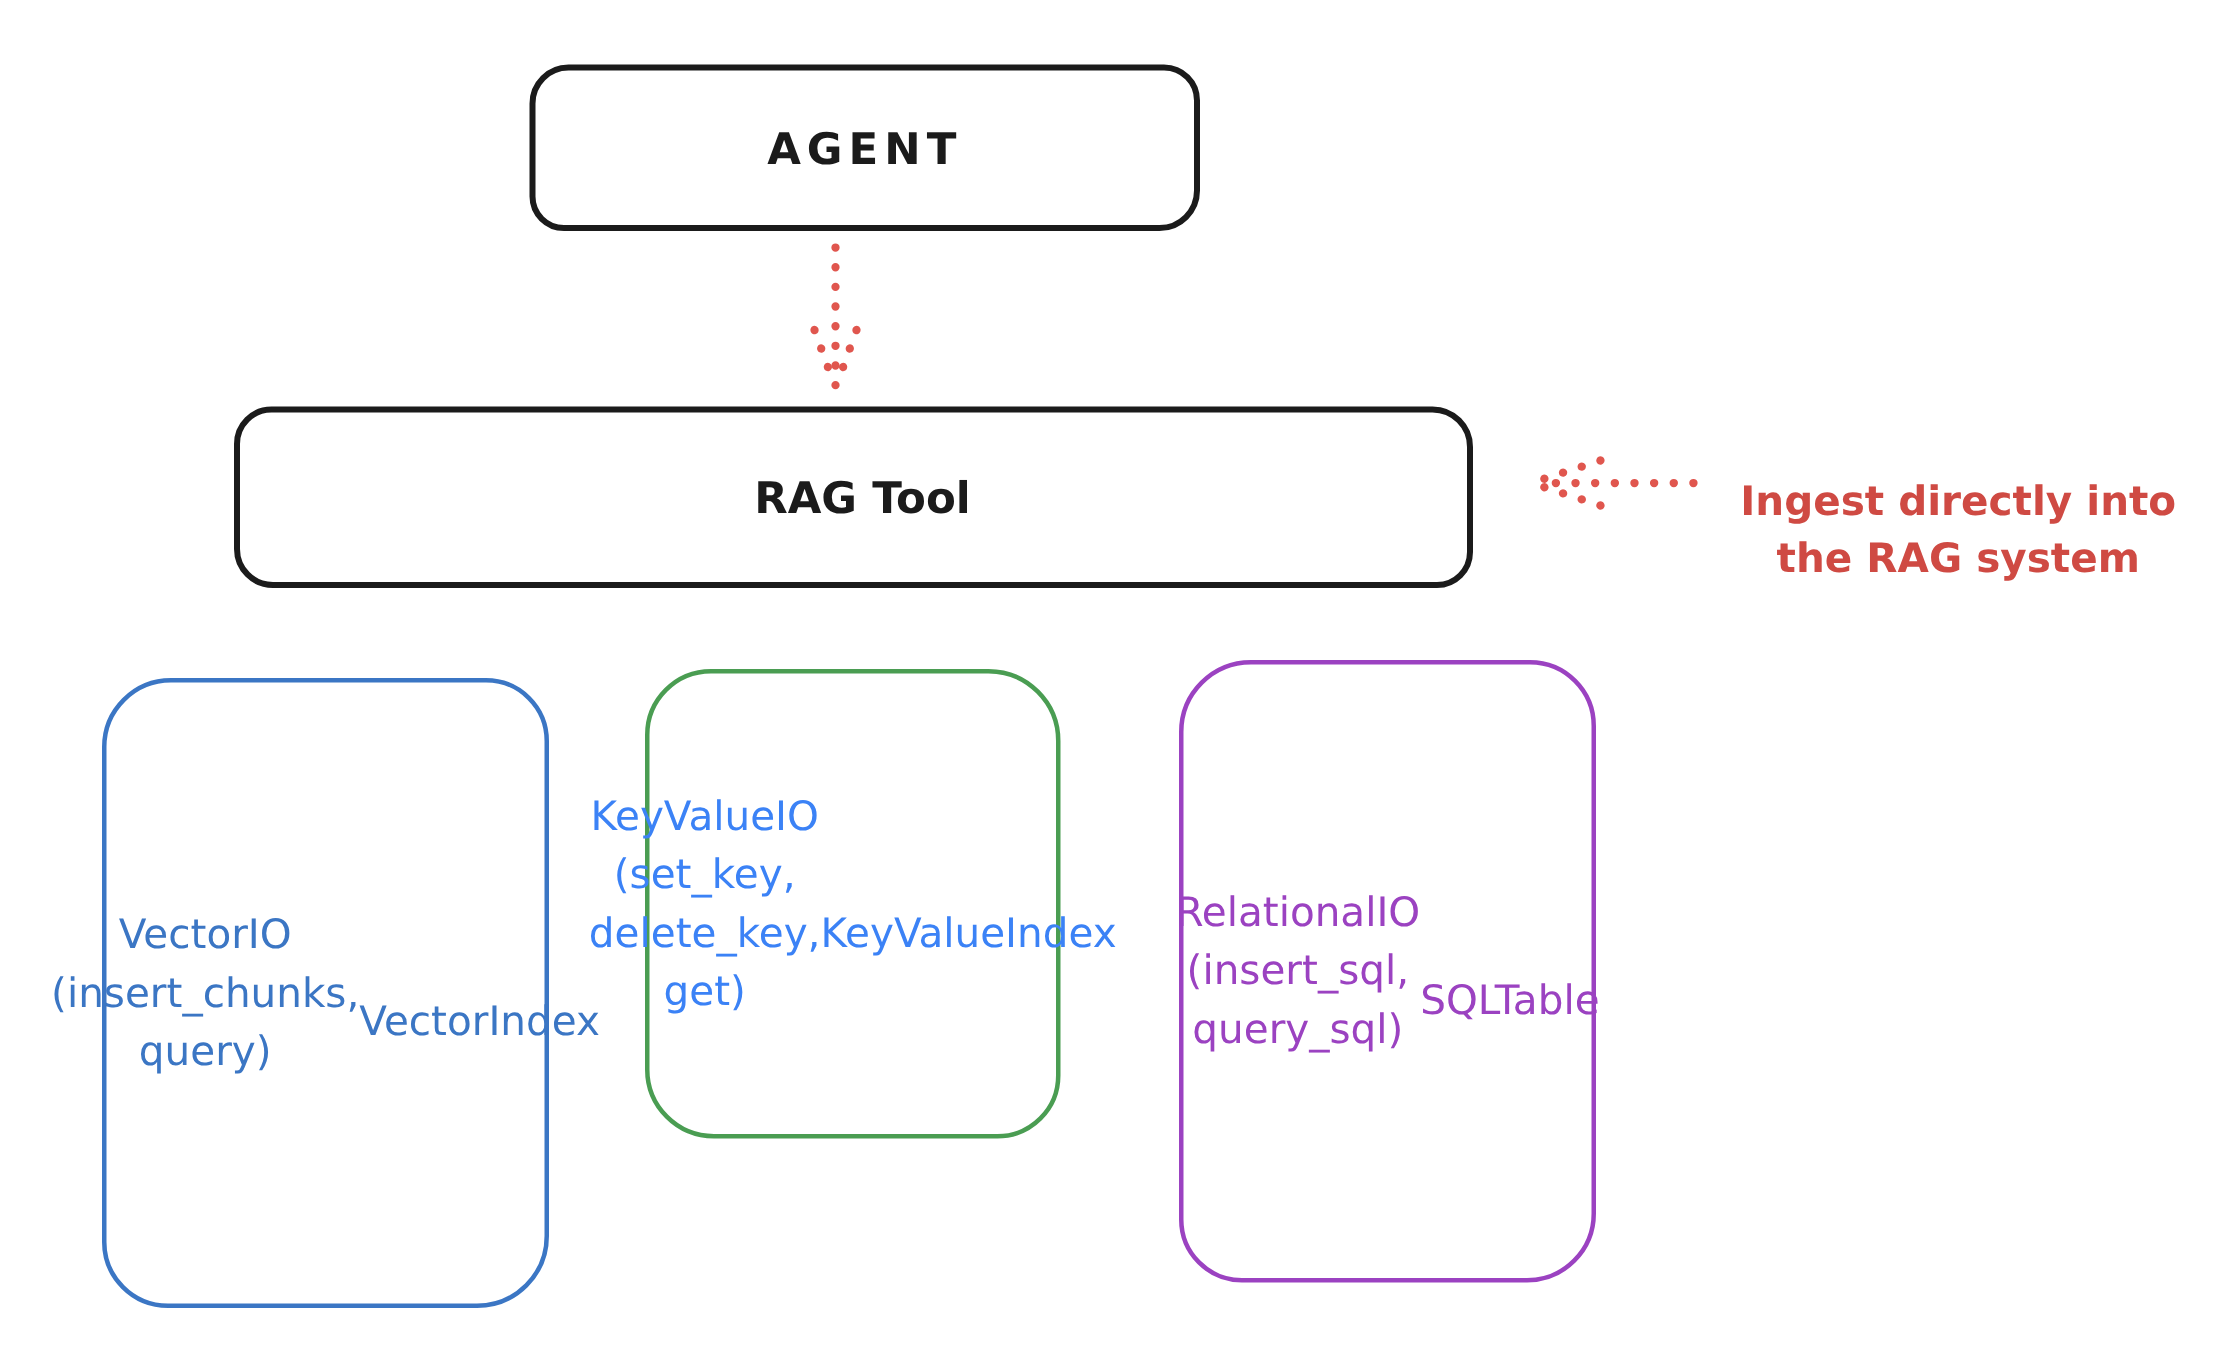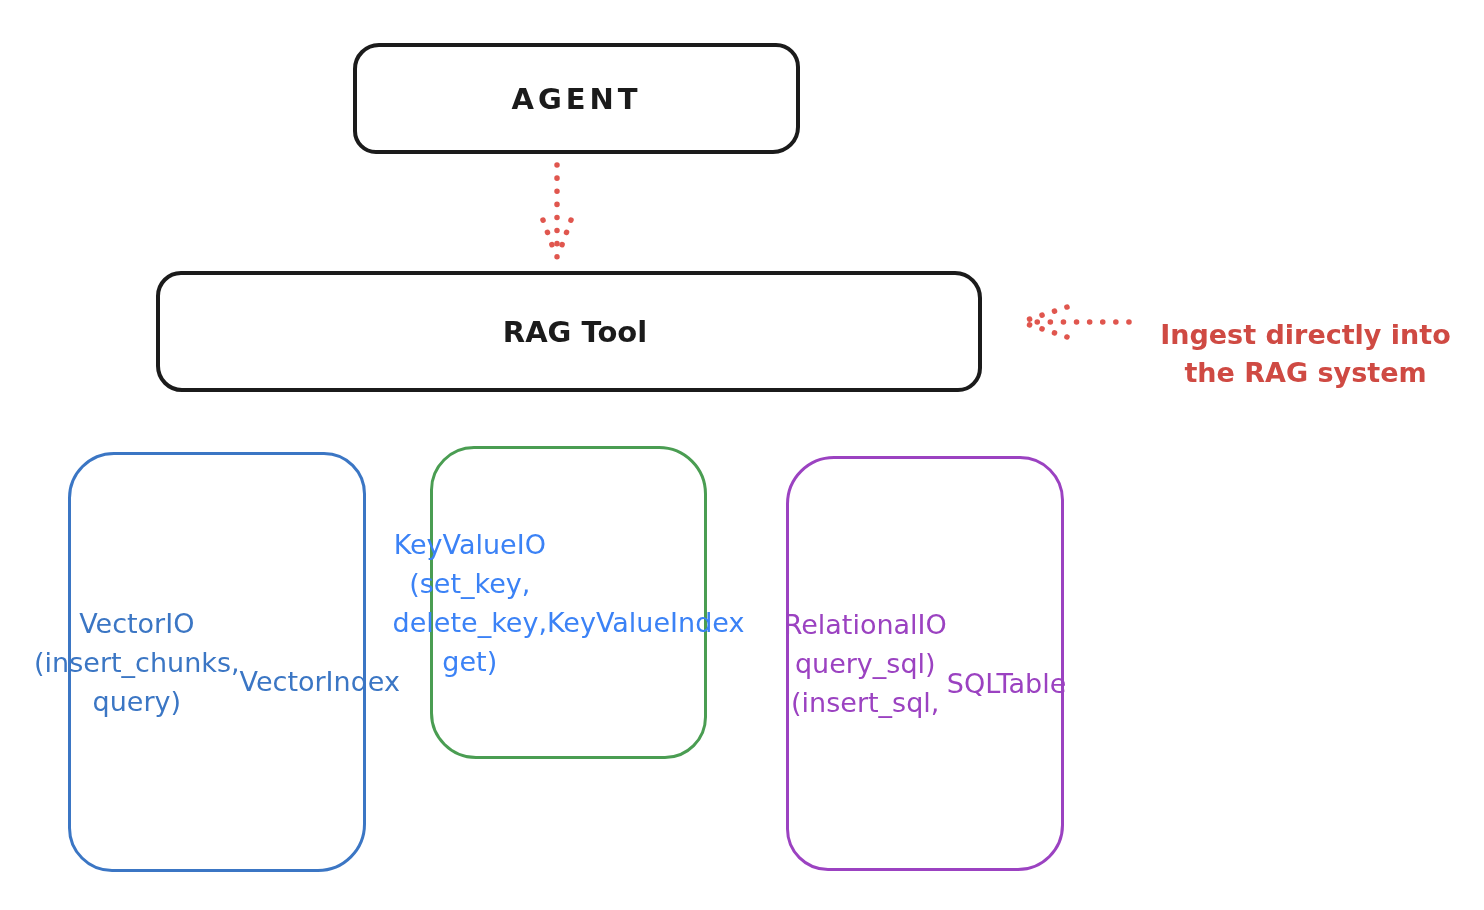--- a/index.html
+++ b/index.html
@@ -127,21 +127,20 @@
     border-radius: 44px 48px 42px 46px;
   }
   .box-relational {
     left: 786px;
     top: 440px;
     width: 278px;
     height: 415px;
     border-color: #9b42c1;
     color: #9b42c1;
     border-radius: 48px 44px 46px 42px;
-    margin-top: 16px;
   }
 </style>
 </head>
 <body>
 
 <div class="canvas">
 
   <div class="box black-box agent-box">
     <span class="black-label agent-label">AGENT</span>
   </div>
@@ -181,19 +180,19 @@
       <div>KeyValueIO</div>
       <div>(set_key,</div>
       <div>delete_key, get)</div>
     </div>
     <div class="index-label">KeyValueIndex</div>
   </div>
 
   <div class="storage-box box-relational">
     <div>
       <div>RelationalIO</div>
+      <div>(insert_sql,</div>
       <div>query_sql)</div>
-      <div>(insert_sql,</div>
     </div>
     <div class="index-label">SQLTable</div>
   </div>
 
 </div>
 
 </body></html>

